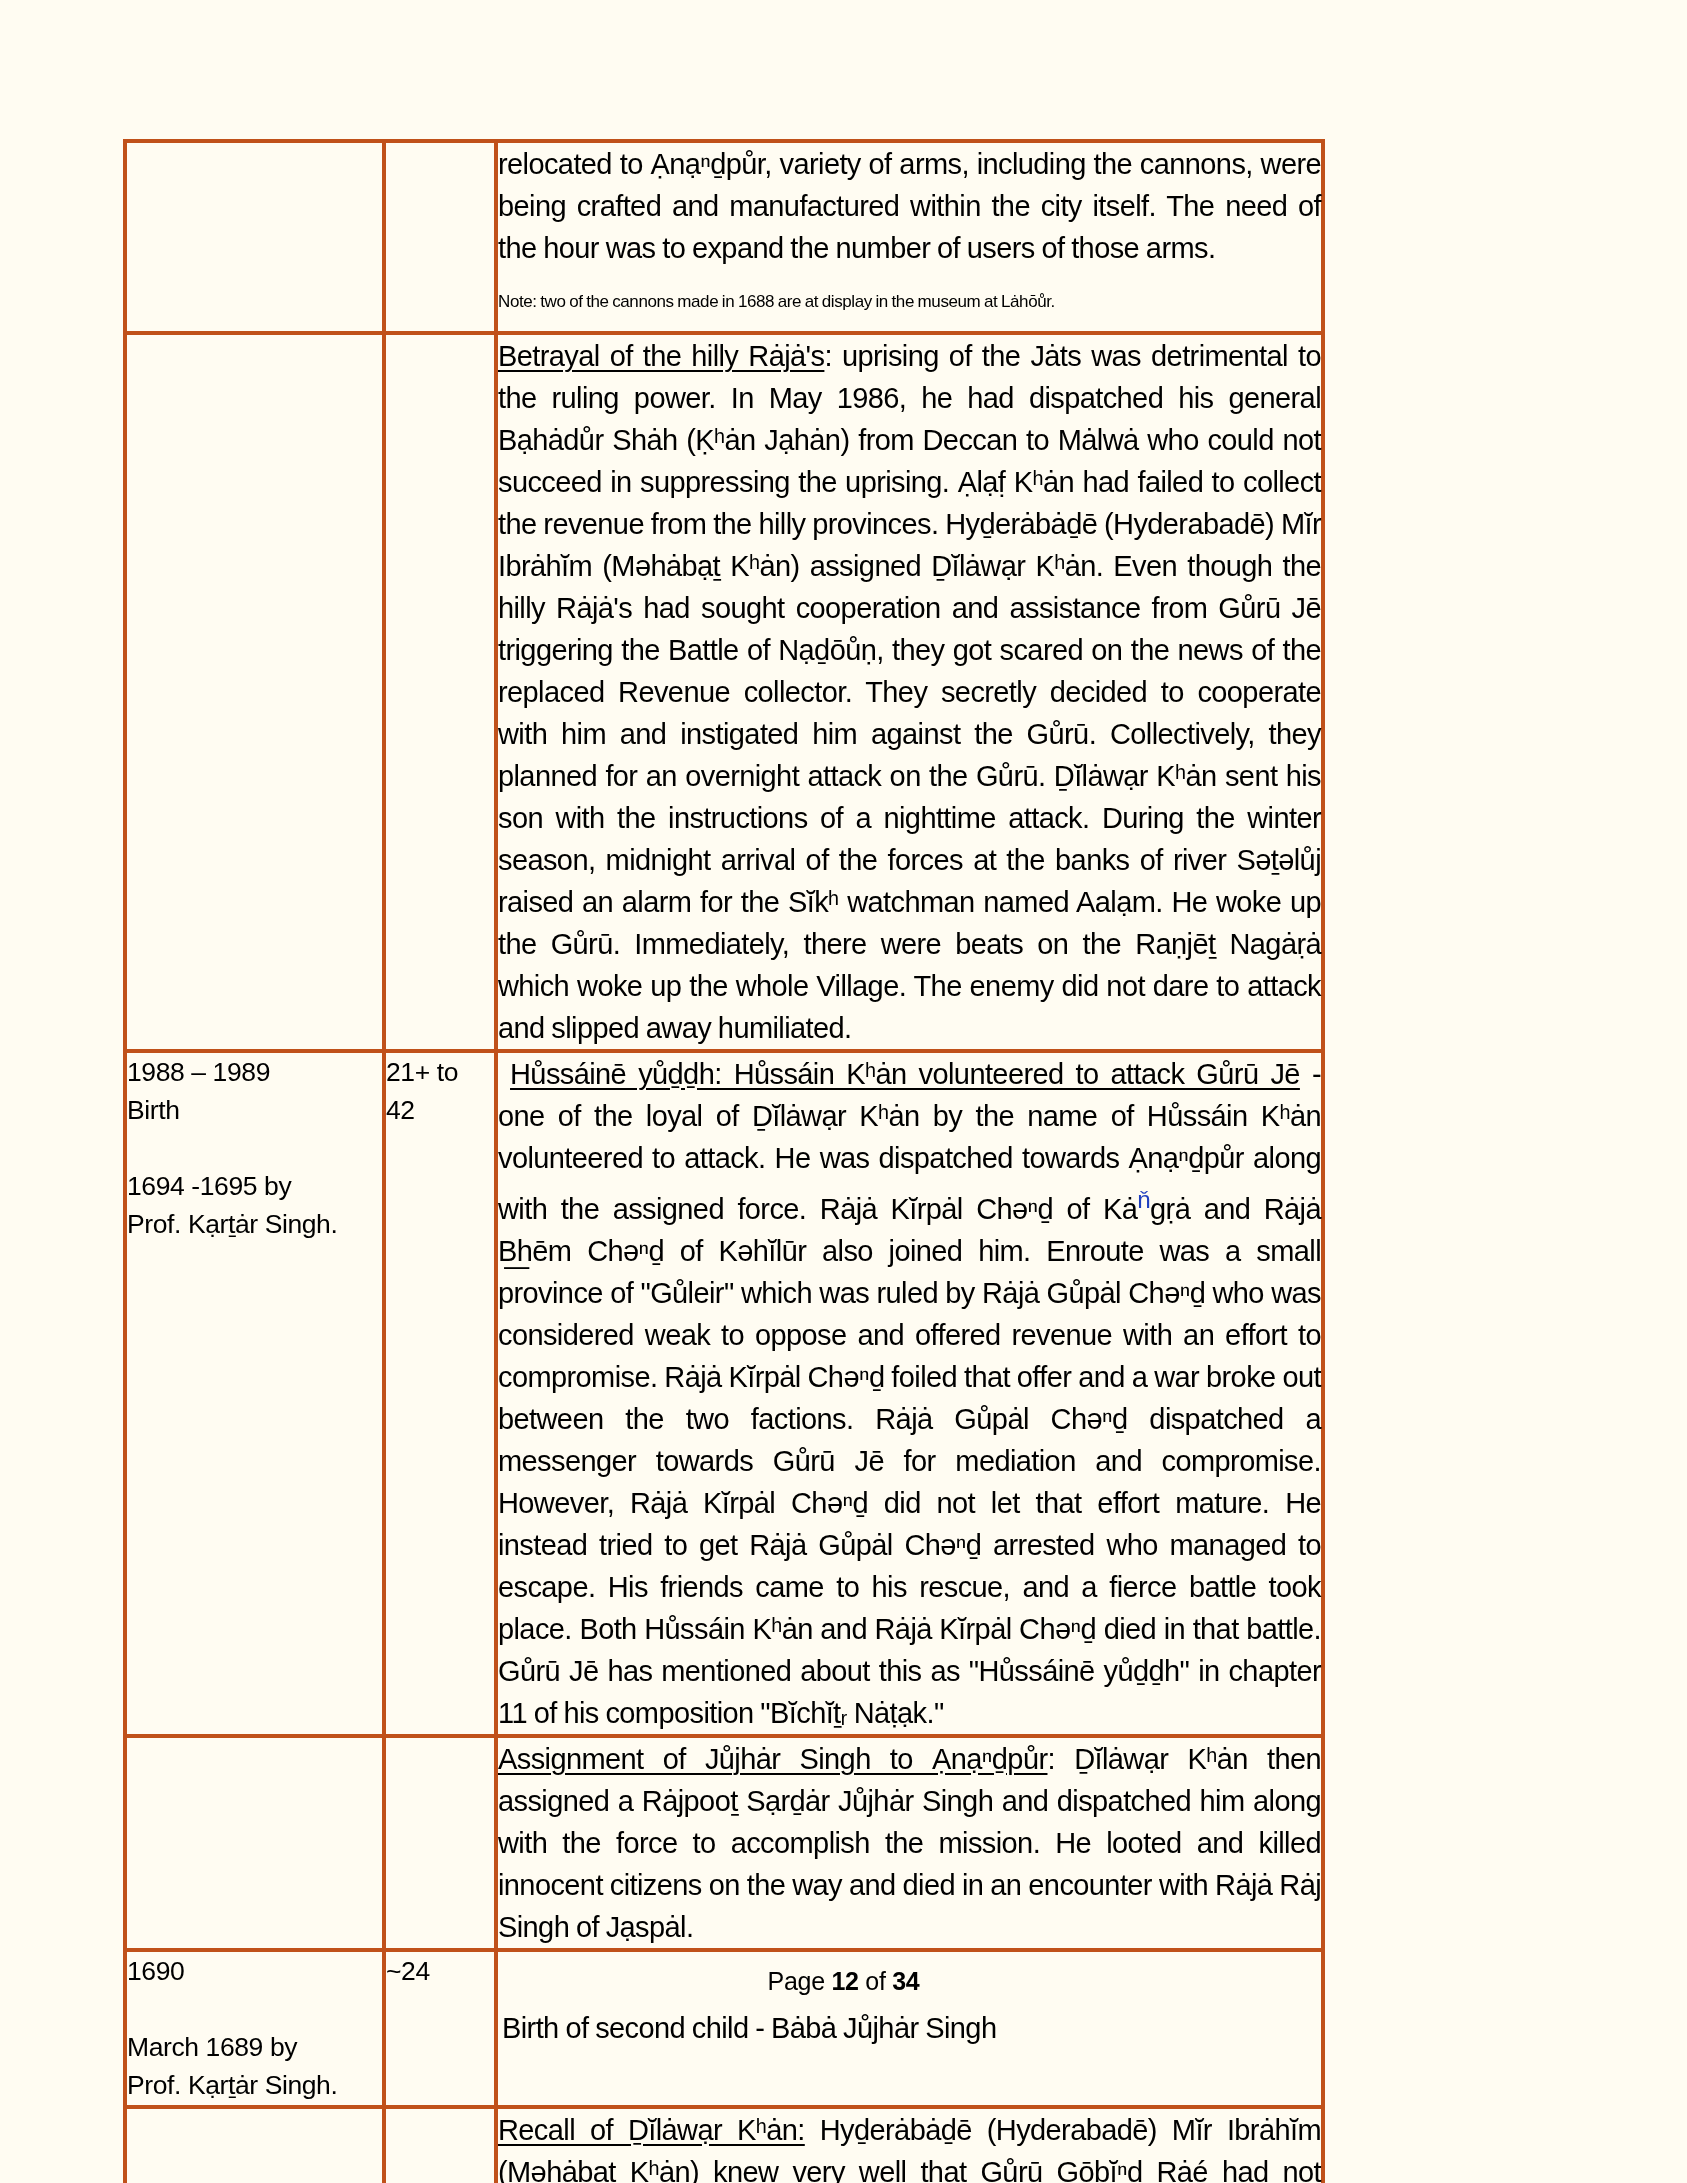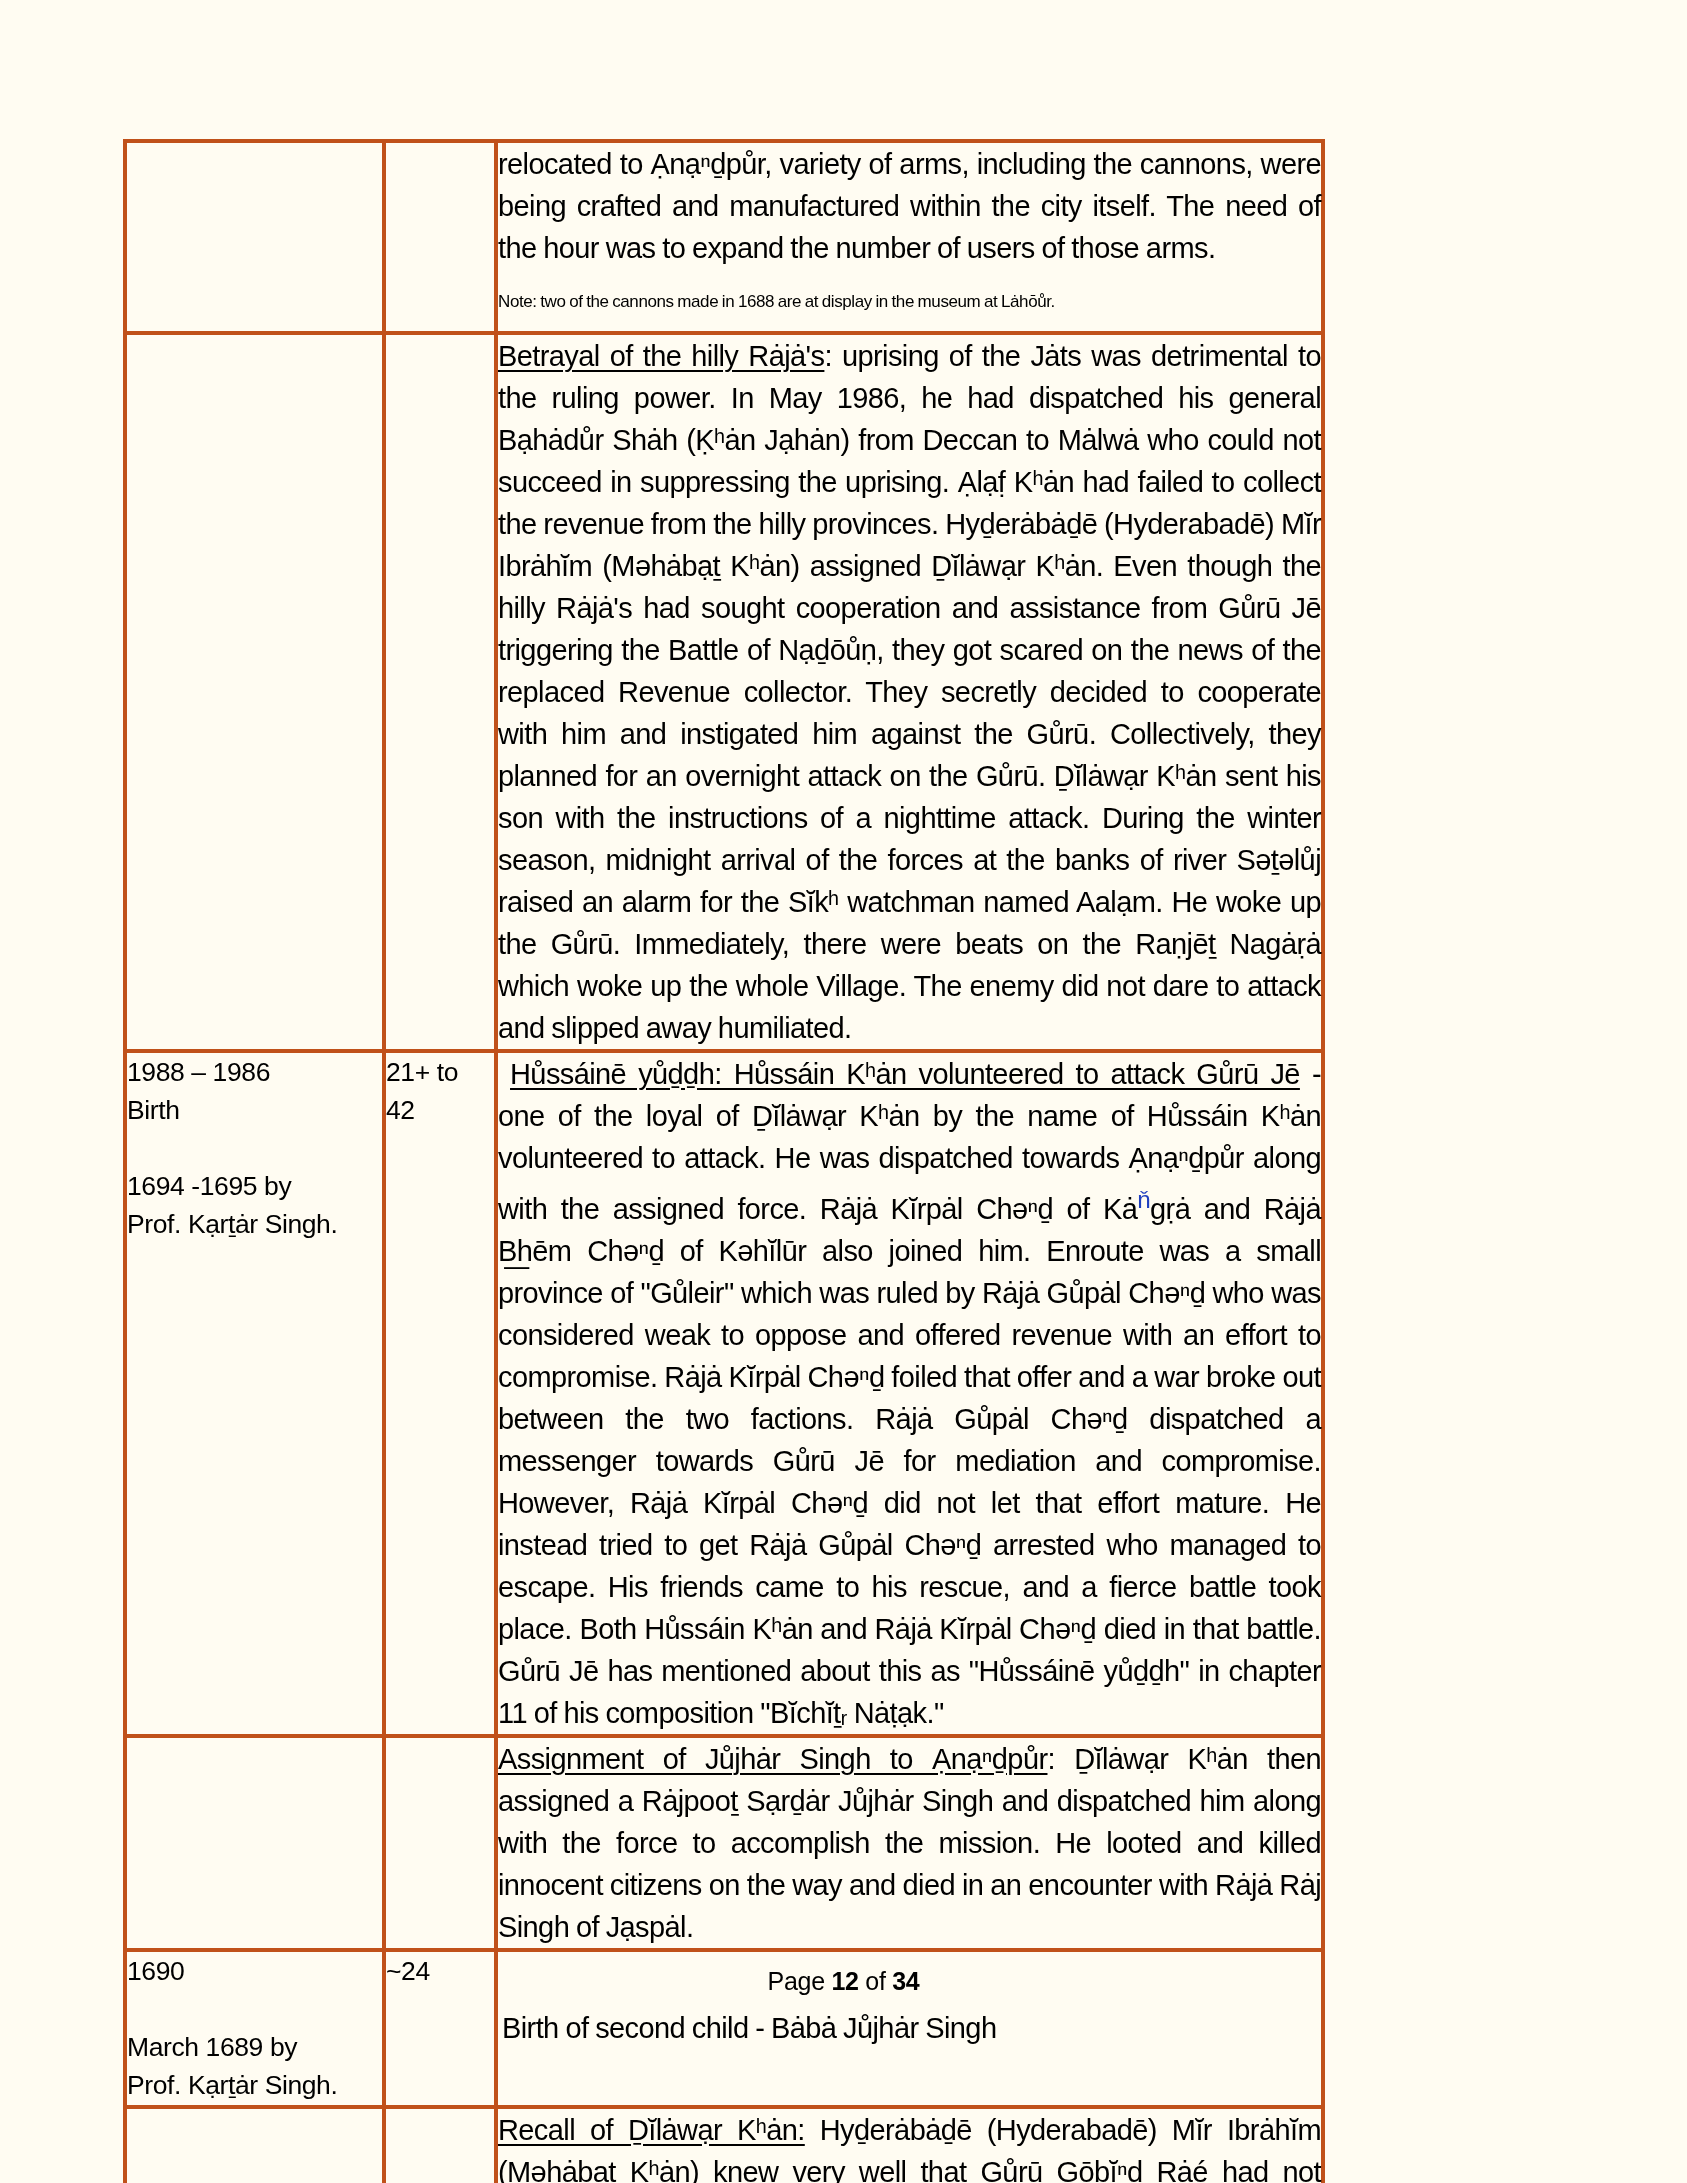--- a/index.html
+++ b/index.html
@@ -104,21 +104,21 @@
   <tr class="row-2">
     <td class="date-cell"></td>
     <td class="age-cell"></td>
     <td class="desc-cell">
       <p><span class="heading">Betrayal of the hilly Rȧjȧ's</span><span>: uprising of the Jȧts was detrimental to the ruling power. In May 1986, he had dispatched his general Bạhȧdůr Shȧh (Ḳʰȧn Jạhȧn) from Deccan to Mȧlwȧ who could not succeed in suppressing the uprising. Ạlạf̣ Kʰȧn had failed to collect the revenue from the hilly provinces. Hyḏerȧbȧḏē (Hyderabadē) Mĭr Ibrȧhĭm (Məhȧbạṯ Kʰȧn) assigned Ḏĭlȧwạr Kʰȧn. Even though the hilly Rȧjȧ's had sought cooperation and assistance from Gůrū Jē triggering the Battle of Nạḏōůṇ, they got scared on the news of the replaced Revenue collector. They secretly decided to cooperate with him and instigated him against the Gůrū. Collectively, they planned for an overnight attack on the Gůrū. Ḏĭlȧwạr Kʰȧn sent his son with the instructions of a nighttime attack. During the winter season, midnight arrival of the forces at the banks of river Səṯəlůj raised an alarm for the Sĭkʰ watchman named Aalạm. He woke up the Gůrū. Immediately, there were beats on the Raṇjēṯ Nagȧṛȧ which woke up the whole Village. The enemy did not dare to attack and slipped away humiliated.</span></p>
     </td>
   </tr>
 
   <tr class="row-3">
     <td class="date-cell">
-      <div>1988 – 1986</div>
+      <div>1988 – 1989</div>
       <div>Birth</div>
       <div class="gap"></div>
       <div>1694 -1695  by</div>
       <div>Prof. Kạrṯȧr Singh.</div>
     </td>
     <td class="age-cell">
       <div>21+ to</div>
       <div>42</div>
     </td>
     <td class="desc-cell">

